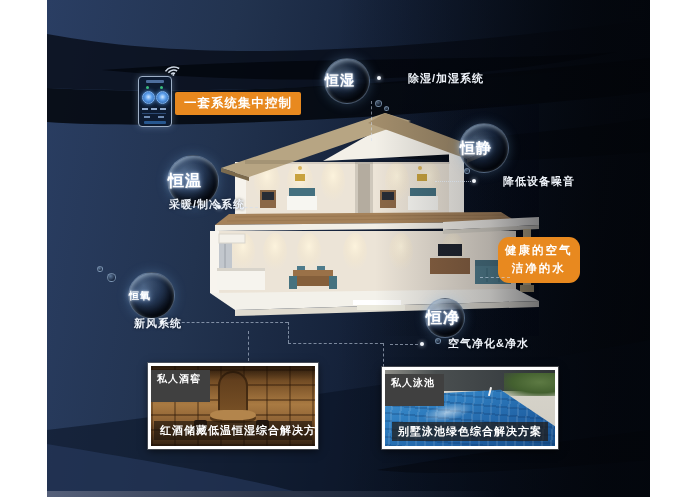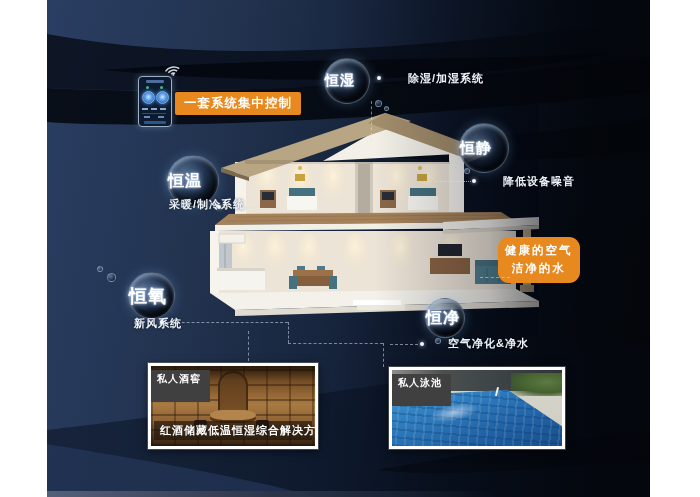--- a/index.html
+++ b/index.html
@@ -296,21 +296,21 @@
   <div class="mini-bubble" style="left:417px;top:168px;width:4px;height:4px;"></div>
 
   <div class="bubble" style="left:120px;top:155px;width:50px;height:50px;">
     <span class="glyphs" style="font-size:16px;">恒温</span>
   </div>
   <div class="note" style="left:102px;top:197px;">采暖/制冷系统</div>
   <div class="cdot" style="left:170px;top:205px;"></div>
   <div class="dash-h" style="left:177px;top:207px;width:34px;"></div>
 
   <div class="bubble" style="left:81px;top:272px;width:45px;height:45px;">
-    <span class="glyphs" style="font-size:18px;">恒氧</span>
+    <span class="glyphs" style="font-size:10px;">恒氧</span>
   </div>
   <div class="mini-bubble" style="left:60px;top:273px;width:7px;height:7px;"></div>
   <div class="mini-bubble" style="left:50px;top:266px;width:4px;height:4px;"></div>
   <div class="note" style="left:67px;top:316px;">新风系统</div>
   <div class="cdot" style="left:113px;top:320px;"></div>
   <div class="dash-h" style="left:120px;top:322px;width:121px;"></div>
   <div class="dash-v" style="left:241px;top:322px;height:21px;"></div>
   <div class="dash-h" style="left:241px;top:343px;width:95px;"></div>
   <div class="dash-v" style="left:336px;top:343px;height:24px;"></div>
   <div class="dash-v" style="left:201px;top:331px;height:30px;"></div>
@@ -335,26 +335,27 @@
       <div class="wine-arch"></div>
       <div class="wine-table"></div>
       <div class="wine-stool" style="left:26%;"></div>
       <div class="wine-stool" style="left:64%;"></div>
       <div class="wine-shade"></div>
       <div class="card-tag">私人酒窖</div>
       <div class="card-caption" style="left:3px;right:3px;bottom:6px;">红酒储藏低温恒湿综合解决方案</div>
     </div>
   </div>
 
-  <div class="card" style="left:342px;top:367px;width:170px;height:76px;">
+  <div class="card" style="left:335px;top:367px;width:170px;height:76px;">
     <div class="photo">
       <div class="pool-bg"></div>
       <div class="pool-top"></div>
       <div class="pool-plants"></div>
       <div class="pool-water"></div>
       <div class="pool-glint"></div>
       <div class="pool-rail"></div>
       <div class="card-tag">私人泳池</div>
+      <div class="card-caption" style="left:50%;transform:translateX(-50%);bottom:5px;">别墅泳池绿色综合解决方案</div>
     </div>
   </div>
 
   <div class="bottom-strip"></div>
 </div>
 
 </body></html>

